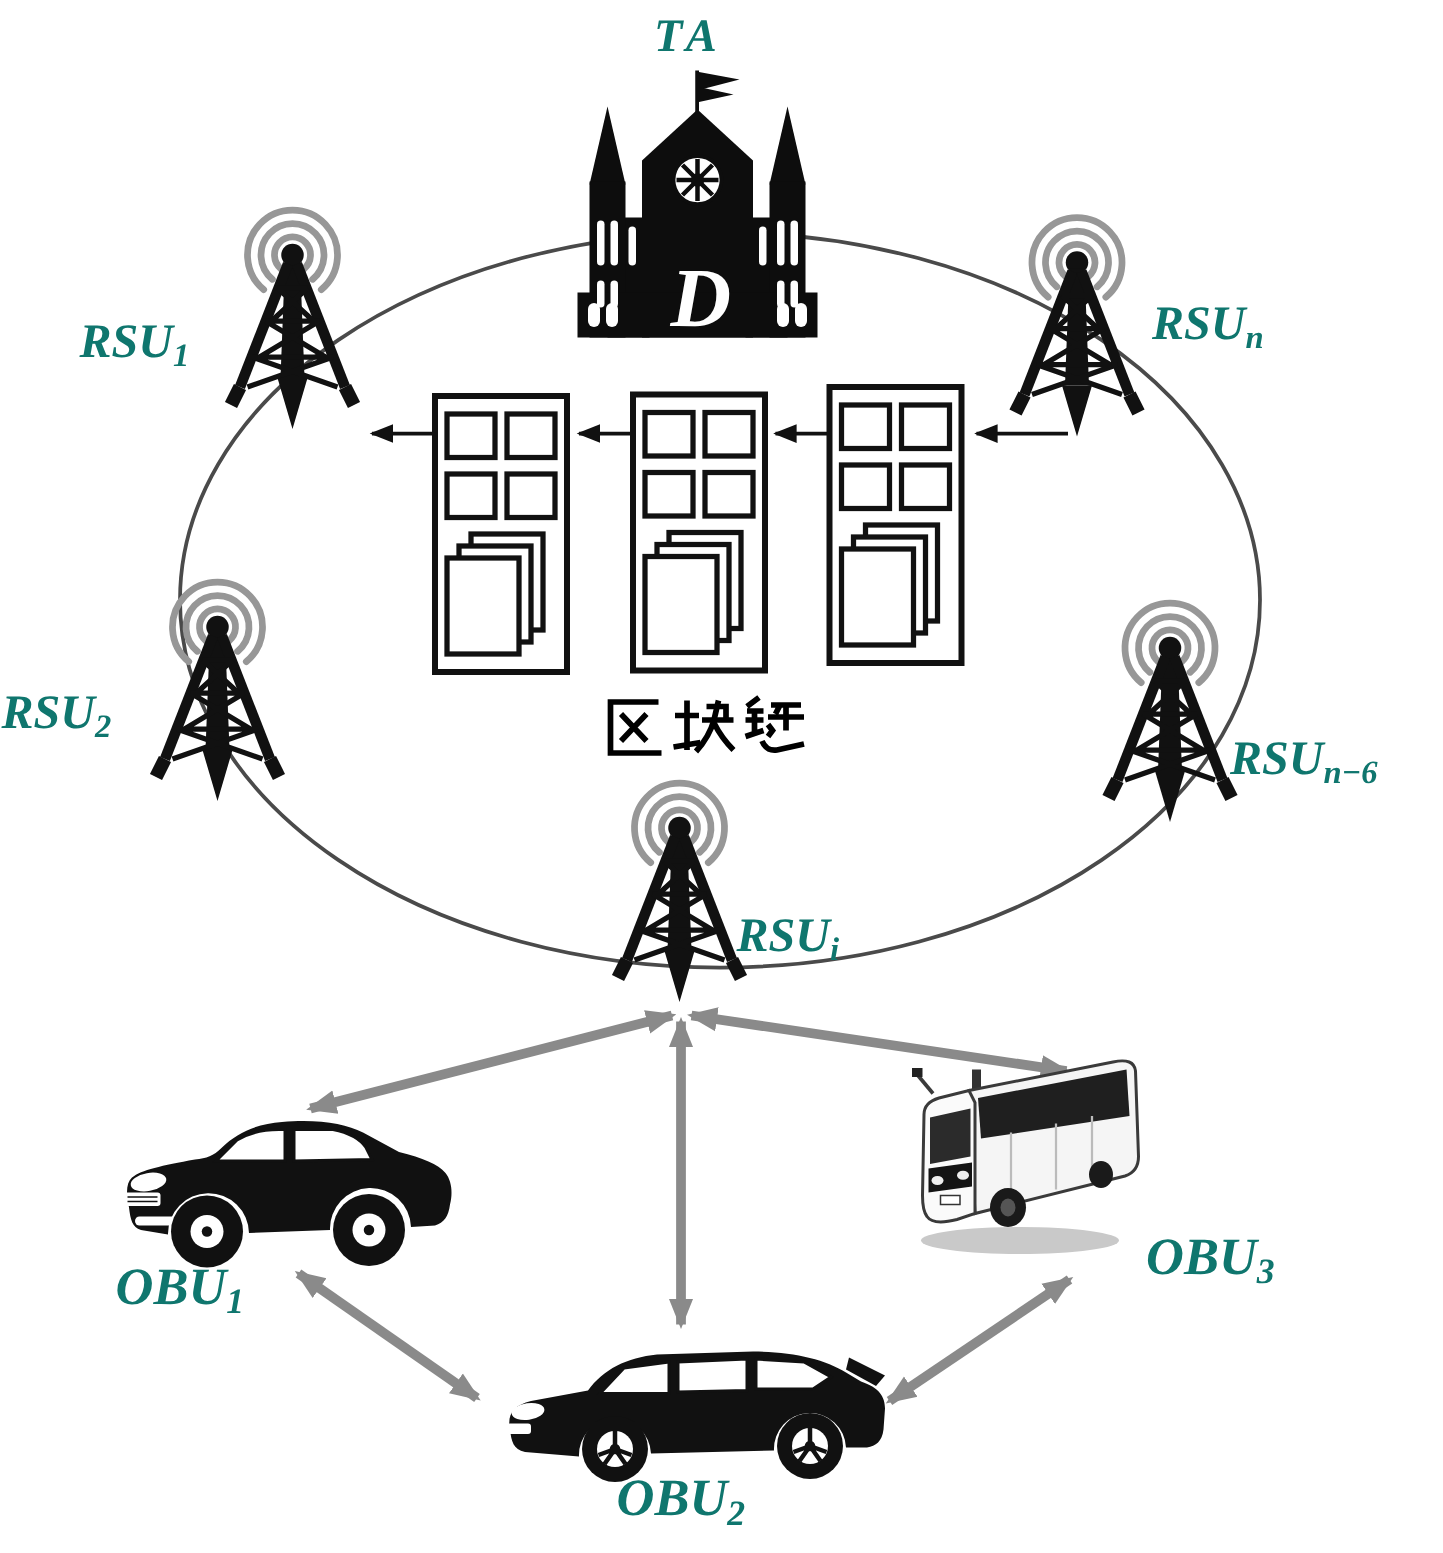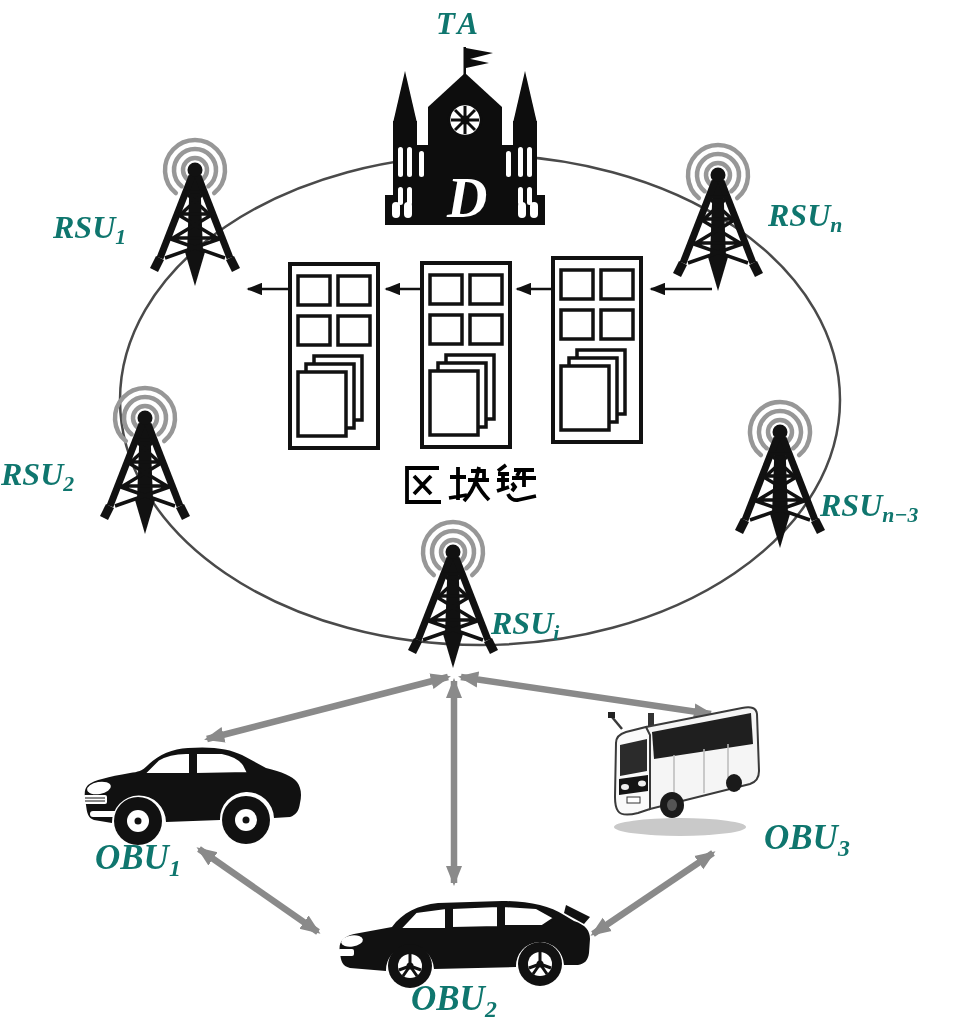--- a/index.html
+++ b/index.html
@@ -243,27 +243,27 @@
   <div class="lbl lbl-rsu" style="left:53px;top:211px;">
     <span>RSU</span><sub>1</sub>
   </div>
   <div class="lbl lbl-rsu" style="left:768px;top:199px;">
     <span>RSU</span><sub>n</sub>
   </div>
   <div class="lbl lbl-rsu" style="left:1px;top:458px;">
     <span>RSU</span><sub>2</sub>
   </div>
   <div class="lbl lbl-rsu" style="left:820px;top:489px;">
-    <span>RSU</span><sub>n−3</sub>
+    <span>RSU</span><sub>n−6</sub>
   </div>
   <div class="lbl lbl-rsu" style="left:491px;top:607px;text-align:right;">
     <span>RSU</span><sub>i</sub>
   </div>
 
-  <div class="lbl lbl-obu" style="left:95px;top:840px;text-align:right;">
+  <div class="lbl lbl-obu" style="left:77px;top:840px;text-align:right;">
     <span>OBU</span><sub>1</sub>
   </div>
   <div class="lbl lbl-obu" style="left:411px;top:981px;">
     <span>OBU</span><sub>2</sub>
   </div>
   <div class="lbl lbl-obu" style="left:764px;top:820px;">
     <span>OBU</span><sub>3</sub>
   </div>
 
   <div id="blockchain-text">区块链</div>

